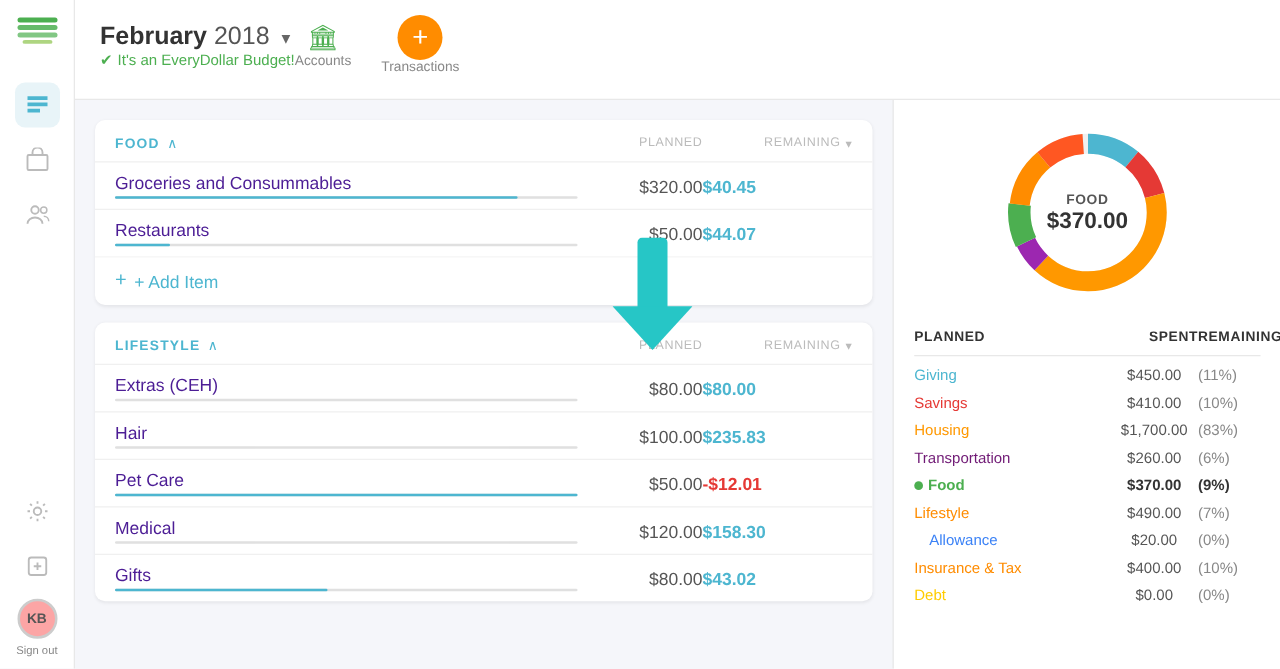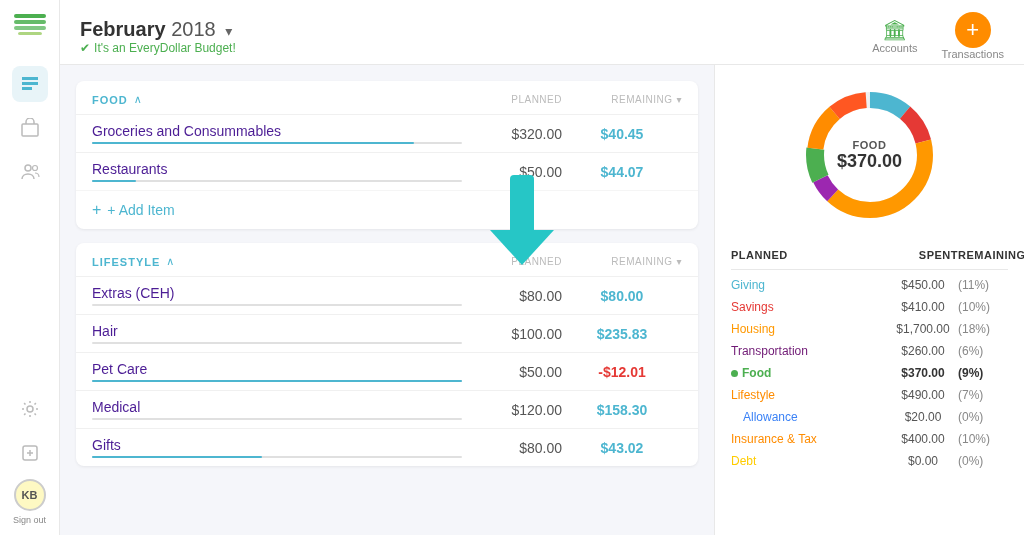--- a/index.html
+++ b/index.html
@@ -49,46 +49,45 @@
       width: 32px;
       height: 32px;
       border-radius: 50%;
       border: 2px solid #ccc;
       display: flex;
       align-items: center;
       justify-content: center;
       font-size: 11px;
       font-weight: bold;
       color: #555;
-      background: #fef9c3;
+      background: #fca5a5;
       margin-bottom: 4px;
     }
     .sidebar-signout {
       font-size: 9px;
       color: #888;
       text-align: center;
       cursor: pointer;
     }
 
     
     .main-content {
       flex: 1;
       display: flex;
       flex-direction: column;
       overflow: hidden;
     }
 
     
     .header {
       background: #fff;
-      padding: 12px 20px 4px;
+      padding: 12px 20px 19px;
       border-bottom: 1px solid #e8e8e8;
       display: flex;
       align-items: center;
-      justify-content: space-between;
     }
     .header-left {}
     .header-title {
       font-size: 20px;
       color: #333;
     }
     .header-title .month {
       font-weight: 800;
     }
     .header-title .year {
@@ -214,21 +213,21 @@
       border-radius: 1px;
     }
     .item-planned {
       width: 100px;
       text-align: right;
       font-size: 14px;
       color: #555;
     }
     .item-remaining {
       width: 120px;
-      text-align: center;
+      text-align: left;
       font-size: 14px;
       font-weight: 600;
     }
     .item-remaining.positive { color: #4db6d0; }
     .item-remaining.negative { color: #e53935; }
 
     .add-item-row {
       display: flex;
       align-items: center;
       padding: 10px 16px;
@@ -558,21 +557,21 @@
 
         <div class="summary-row">
           <span class="sr-name savings"><a href="#">Savings</a></span>
           <span class="sr-val">$410.00</span>
           <span class="sr-pct">(10%)</span>
         </div>
 
         <div class="summary-row">
           <span class="sr-name housing"><a href="#">Housing</a></span>
           <span class="sr-val">$1,700.00</span>
-          <span class="sr-pct">(18%)</span>
+          <span class="sr-pct">(83%)</span>
         </div>
 
         <div class="summary-row">
           <span class="sr-name transportation"><a href="#">Transportation</a></span>
           <span class="sr-val">$260.00</span>
           <span class="sr-pct">(6%)</span>
         </div>
 
         <div class="summary-row">
           <span class="sr-name food">

